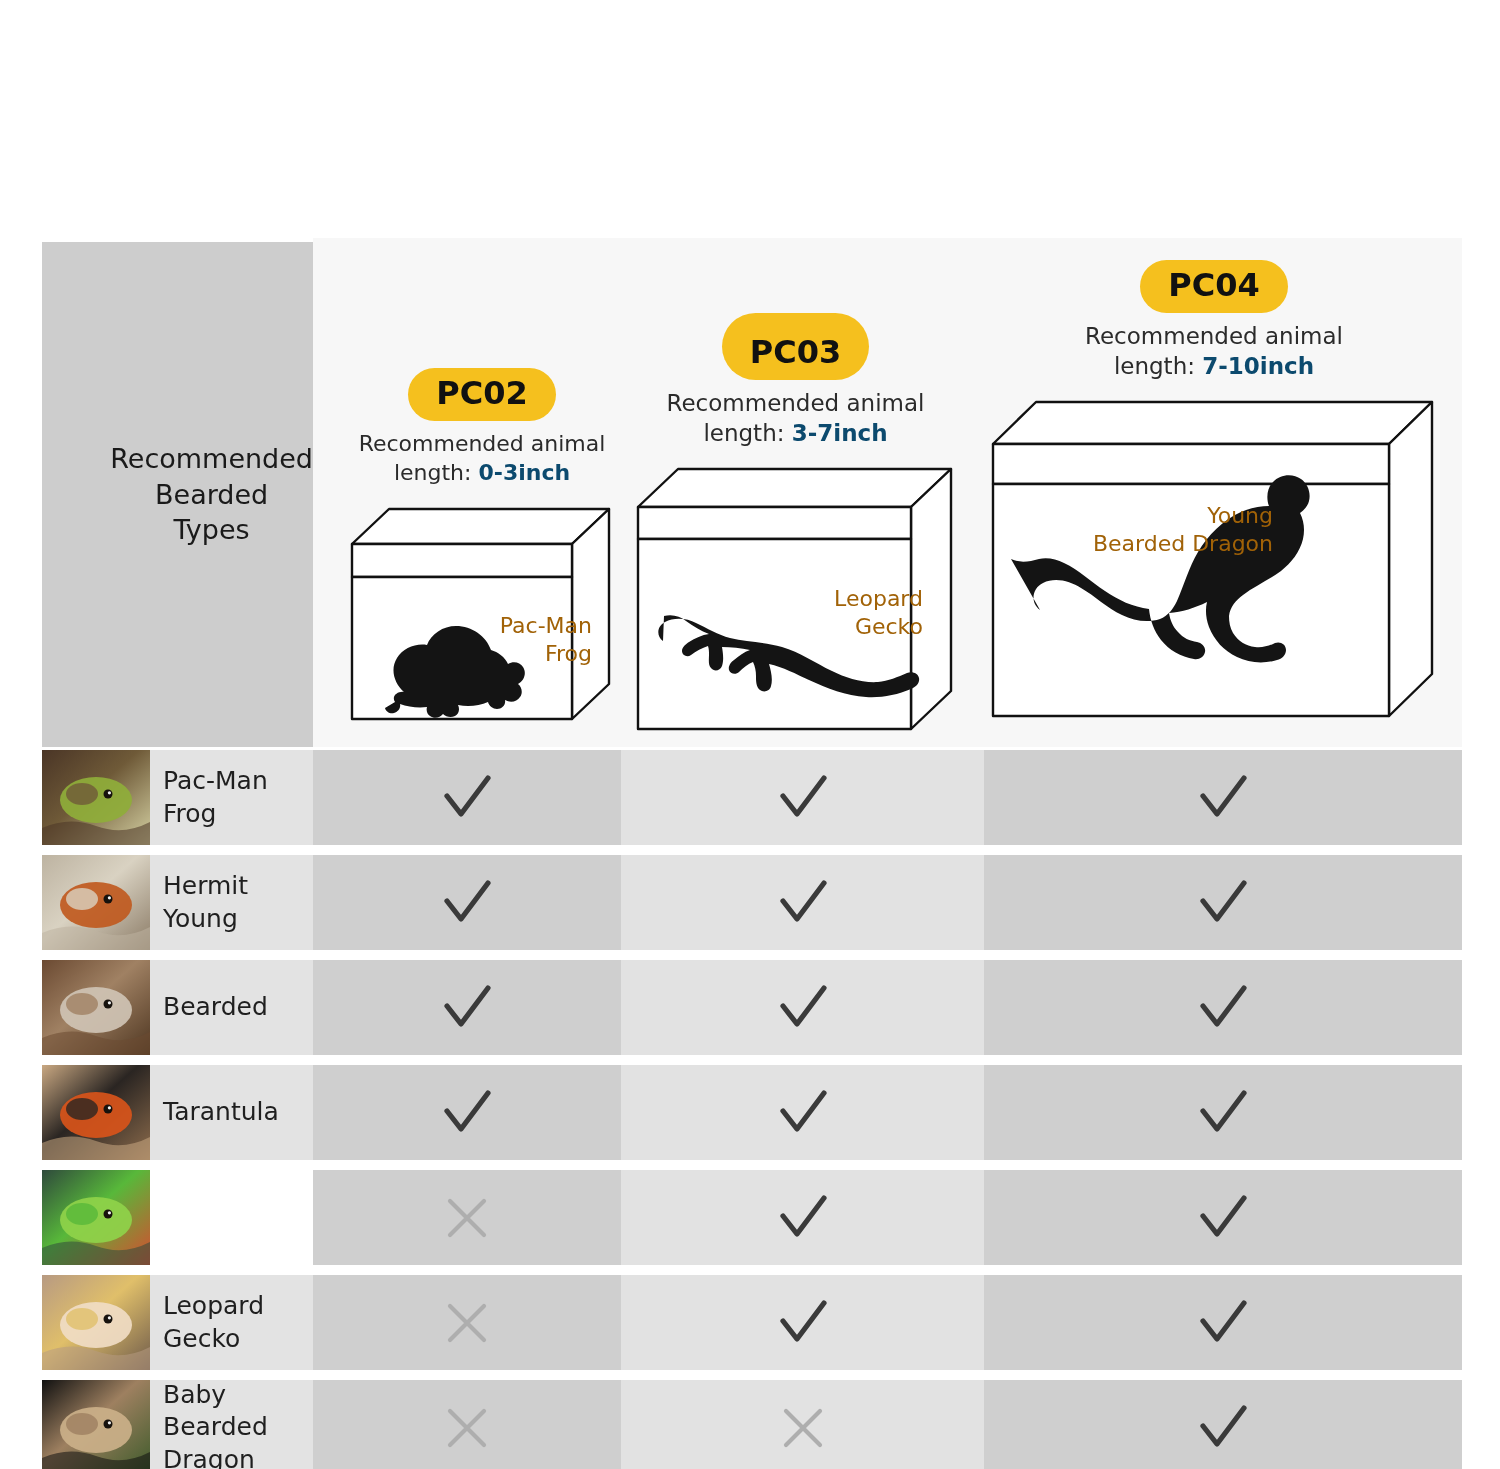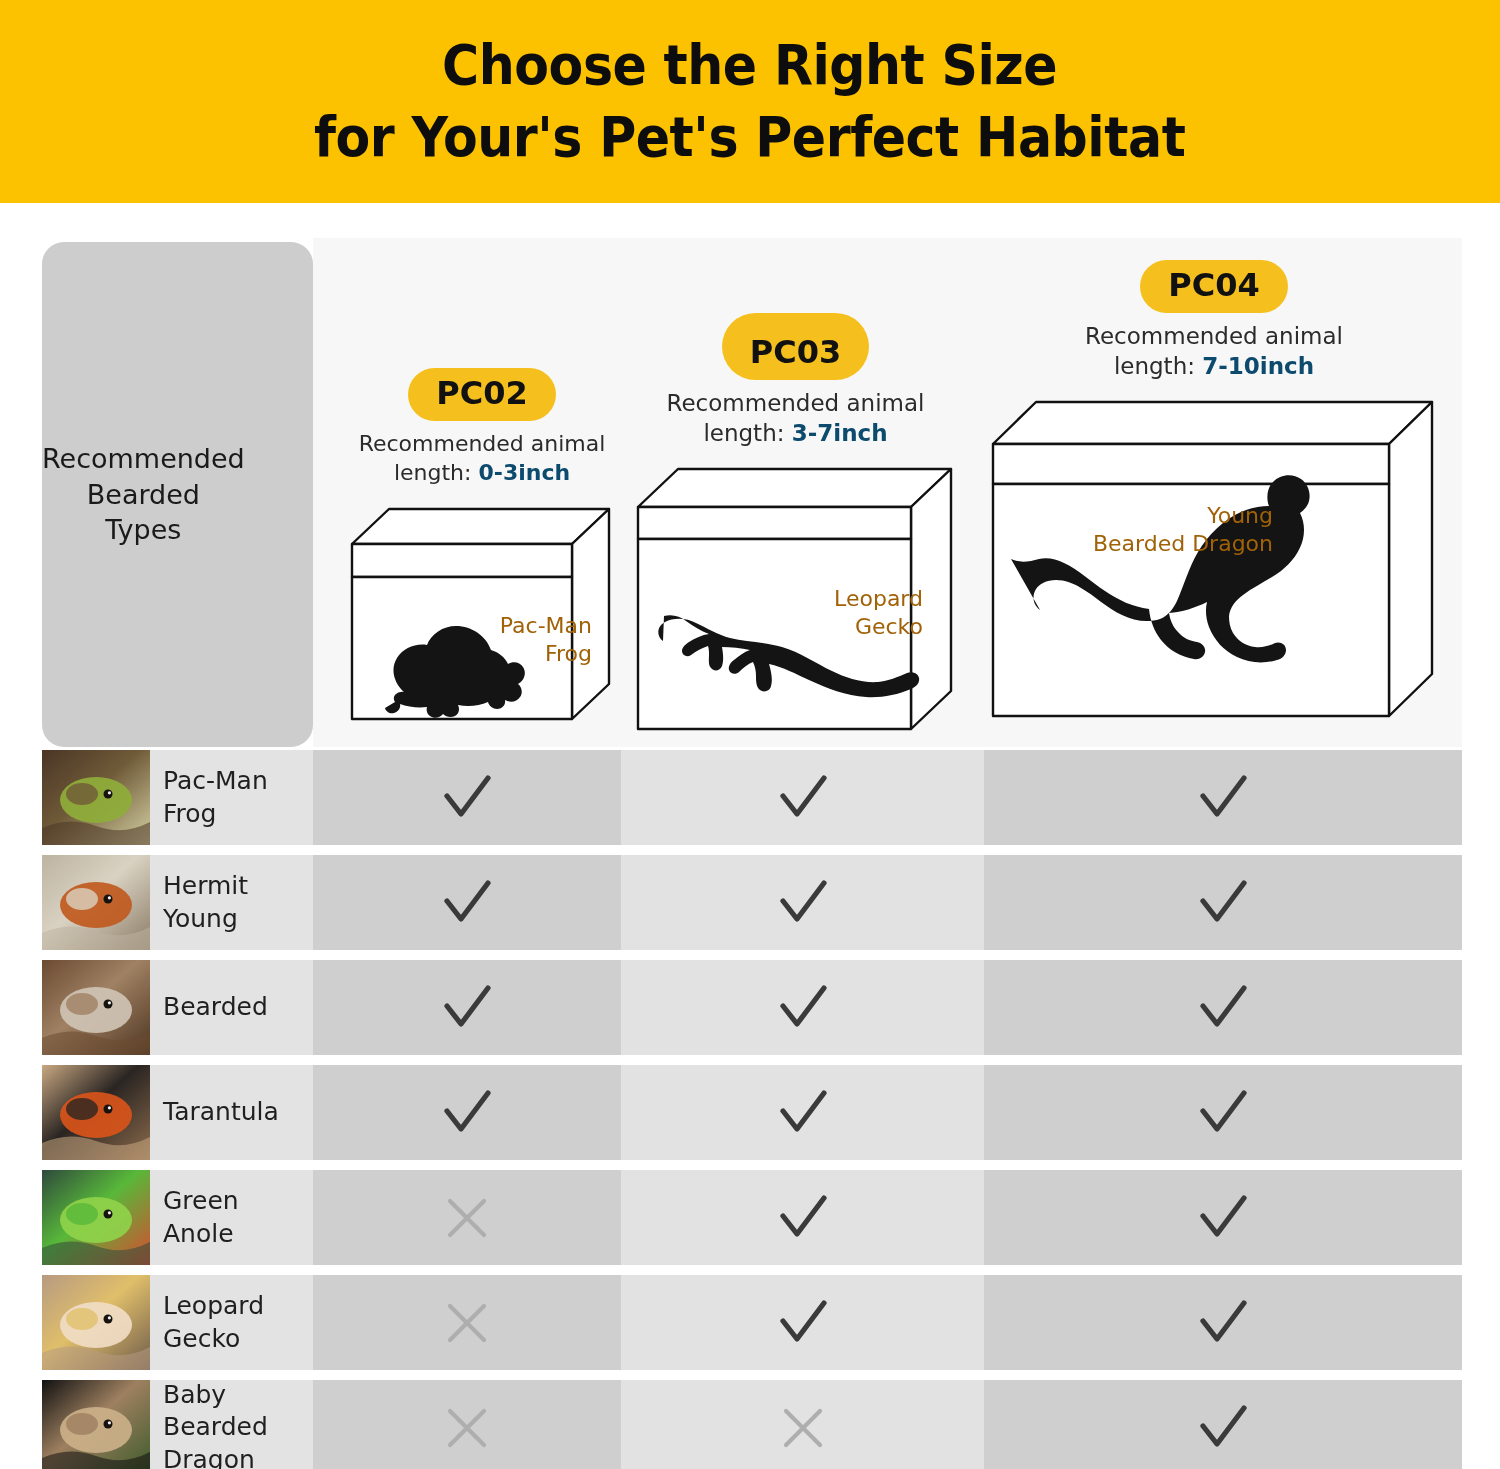--- a/index.html
+++ b/index.html
@@ -23,21 +23,21 @@
     letter-spacing:-0.5px;
     font-family:"DejaVu Sans","Liberation Sans",sans-serif;
     transform:scaleX(0.92);
   }
   .banner-title span{display:block;}
 
   
   .hdr-left{
     position:absolute;left:42px;top:242px;width:271px;height:505px;
     background:#cdcdcd;
-    display:flex;align-items:center;justify-content:flex-start;border-radius:22px;
+    display:flex;align-items:center;justify-content:flex-end;
   }
   .hdr-left-text{
     text-align:center;color:#1a1a1a;font-size:27px;line-height:1.32;
   }
   .hdr-left-text span{display:block;}
 
   .hdr-right{
     position:absolute;left:313px;top:238px;width:1149px;height:509px;
     background:#f7f7f7;
   }
@@ -87,26 +87,20 @@
   .c1{left:271px;width:308px;background:#cfcfcf;}
   .c2{left:579px;width:363px;background:#e2e2e2;}
   .c3{left:942px;width:478px;background:#cfcfcf;}
   .mark{width:56px;height:56px;display:block;}
 </style>
 </head>
 <body>
 
 <div class="page">
 
-  <div class="banner">
-    <div class="banner-title">
-      <span>Choose the Right Size</span>
-      <span>for Your's Pet's Perfect Habitat</span>
-    </div>
-  </div>
 
   <div class="hdr-left">
     <div class="hdr-left-text">
       <span>Recommended</span>
       <span>Bearded</span>
       <span>Types</span>
     </div>
   </div>
 
   <div class="hdr-right">
@@ -402,26 +396,20 @@
               </linearGradient>
             </defs>
             <rect width="108" height="95" fill="url(#tg4)"></rect>
             <ellipse cx="54" cy="50" rx="36" ry="23" fill="#8fd24a" opacity="0.92"></ellipse>
             <ellipse cx="40" cy="44" rx="16" ry="11" fill="#58b83a" opacity="0.8"></ellipse>
             <circle cx="66" cy="44" r="4.5" fill="#17120d"></circle>
             <circle cx="67.4" cy="42.8" r="1.6" fill="#f2f2f2"></circle>
             <path d="M0 78 Q27 66 54 76 T108 72 L108 95 L0 95 Z" fill="#2f4a3c" opacity="0.55"></path>
           </svg>
         </div>
-        <div class="namecell">
-          <div class="name">
-            <span>Green</span>
-            <span>Anole</span>
-          </div>
-        </div>
         <div class="cell c1">
           <span>
             <svg class="mark" viewBox="0 0 56 56" aria-hidden="true">
               <path d="M11 11 L45 45 M45 11 L11 45" fill="none" stroke="#aeaeae" stroke-width="4.2" stroke-linecap="round"></path>
             </svg>
           </span>
         </div>
         <div class="cell c2">
           <span>
             <svg class="mark" viewBox="0 0 56 56" aria-hidden="true">

